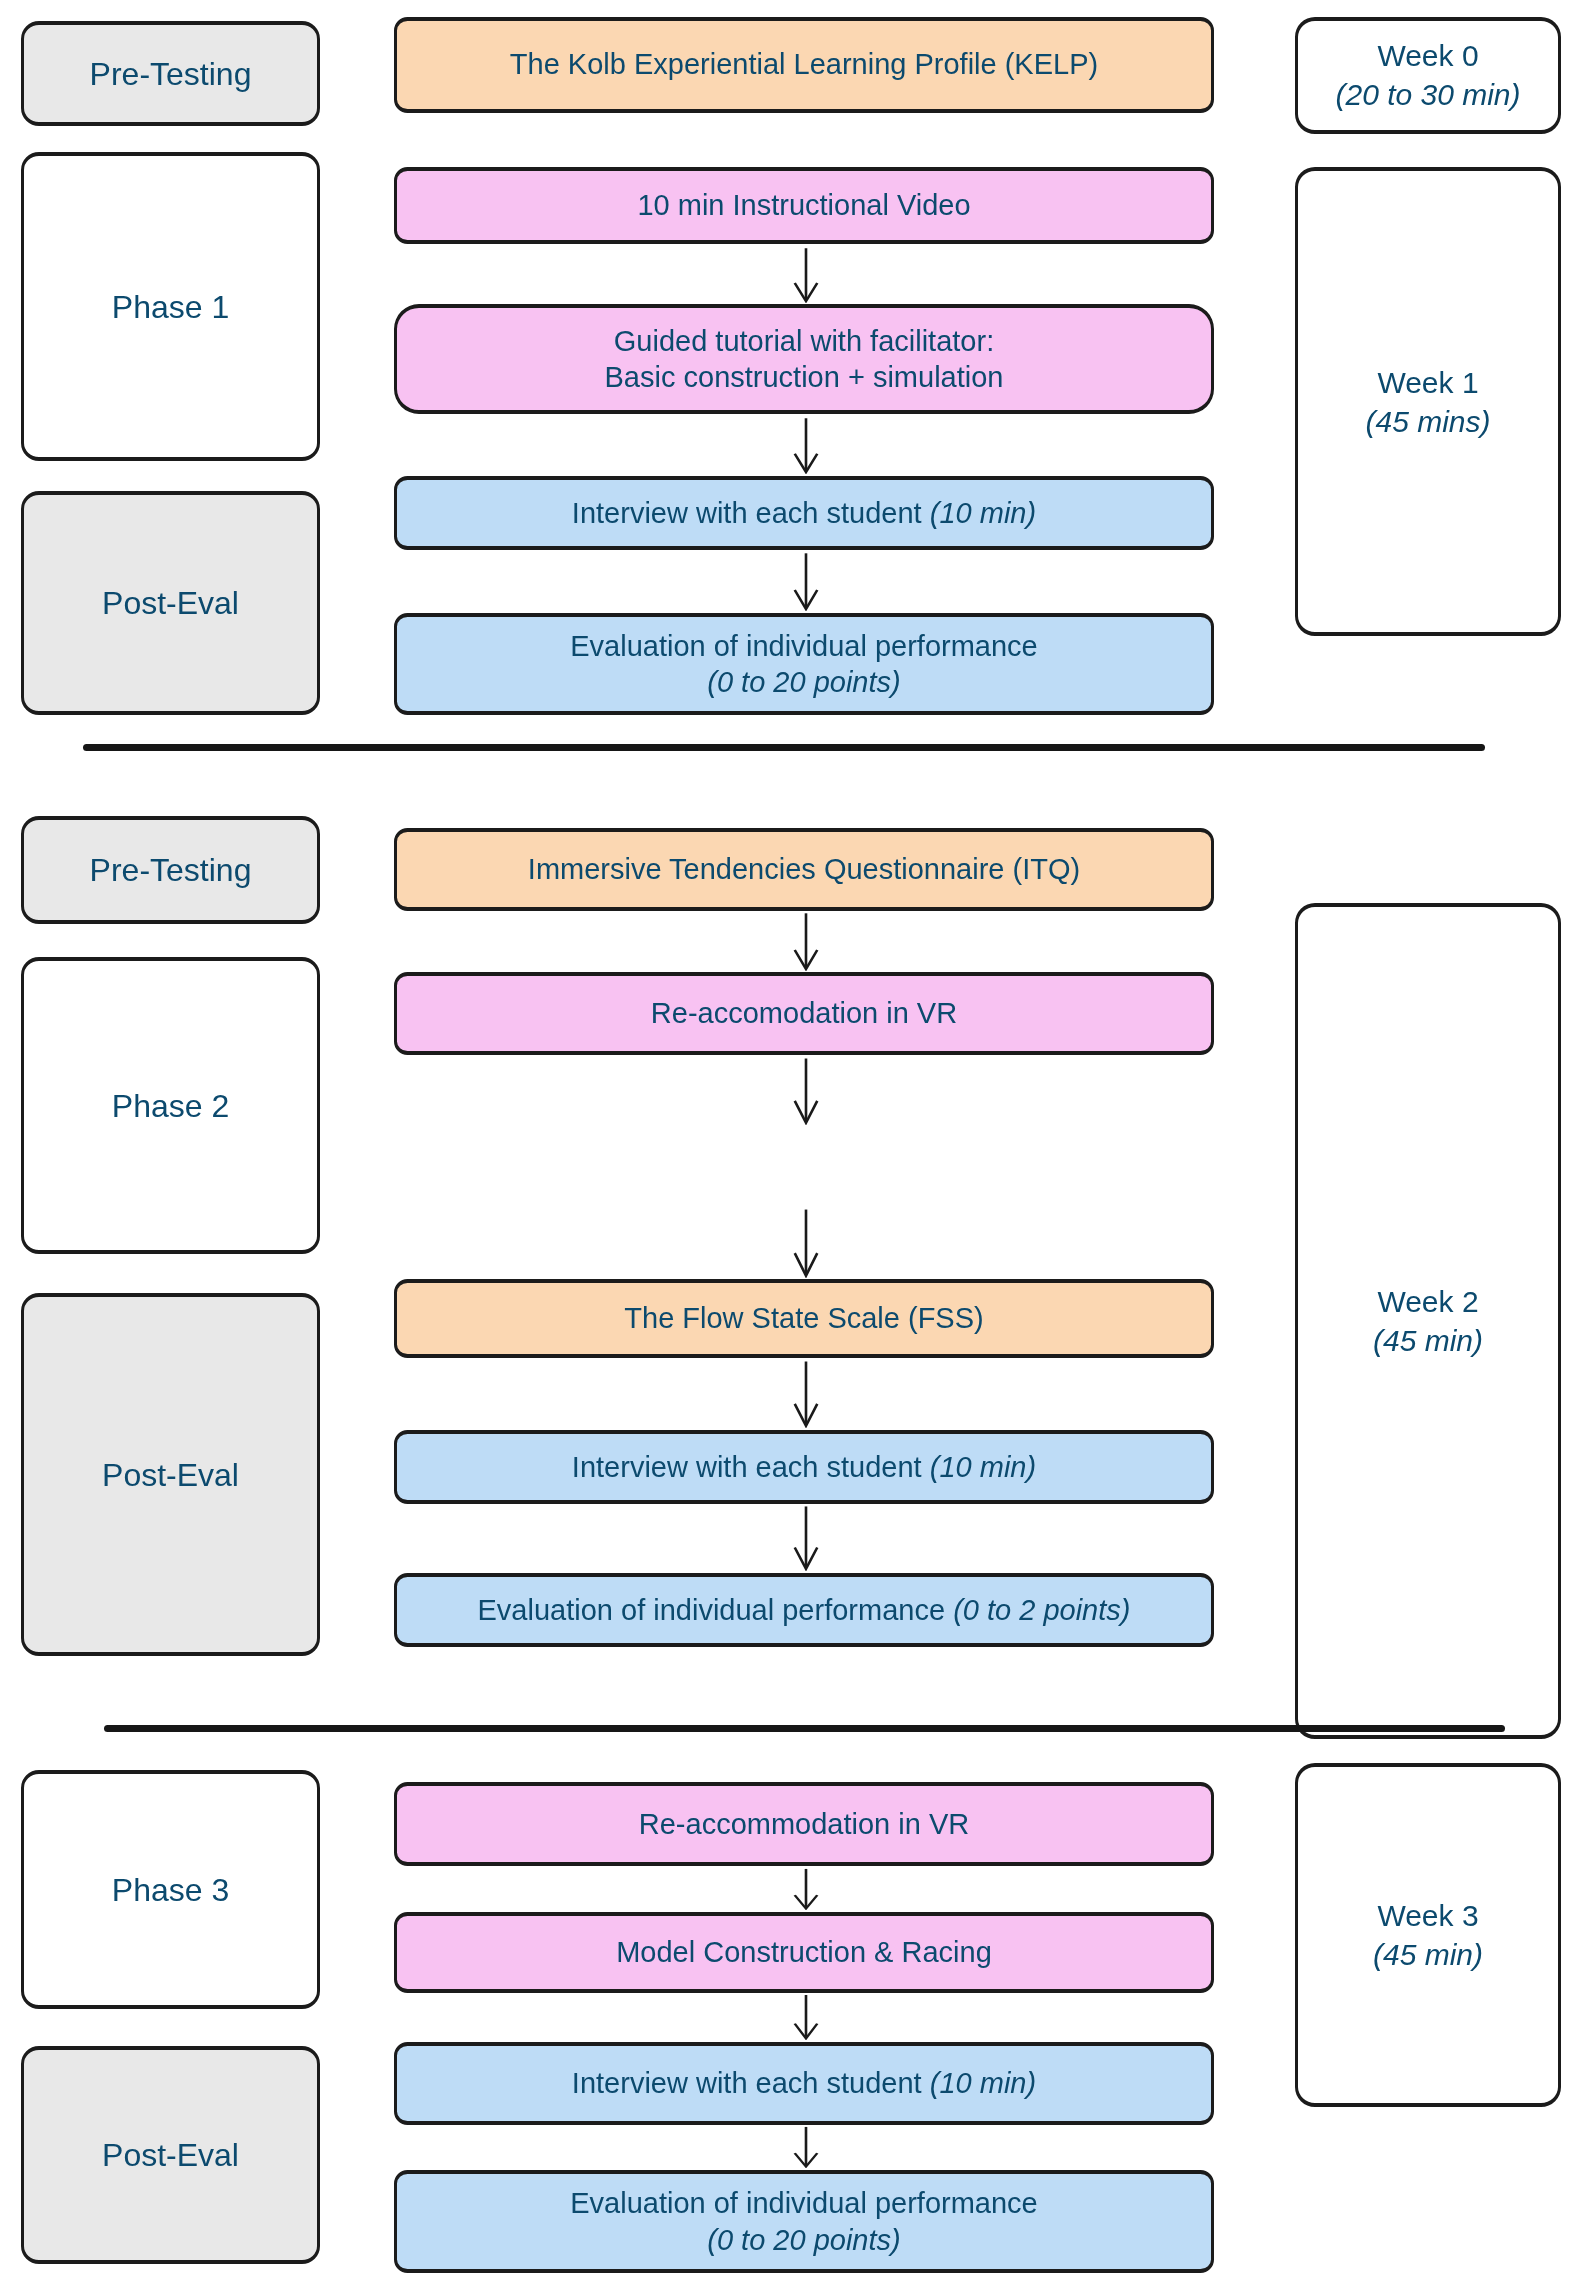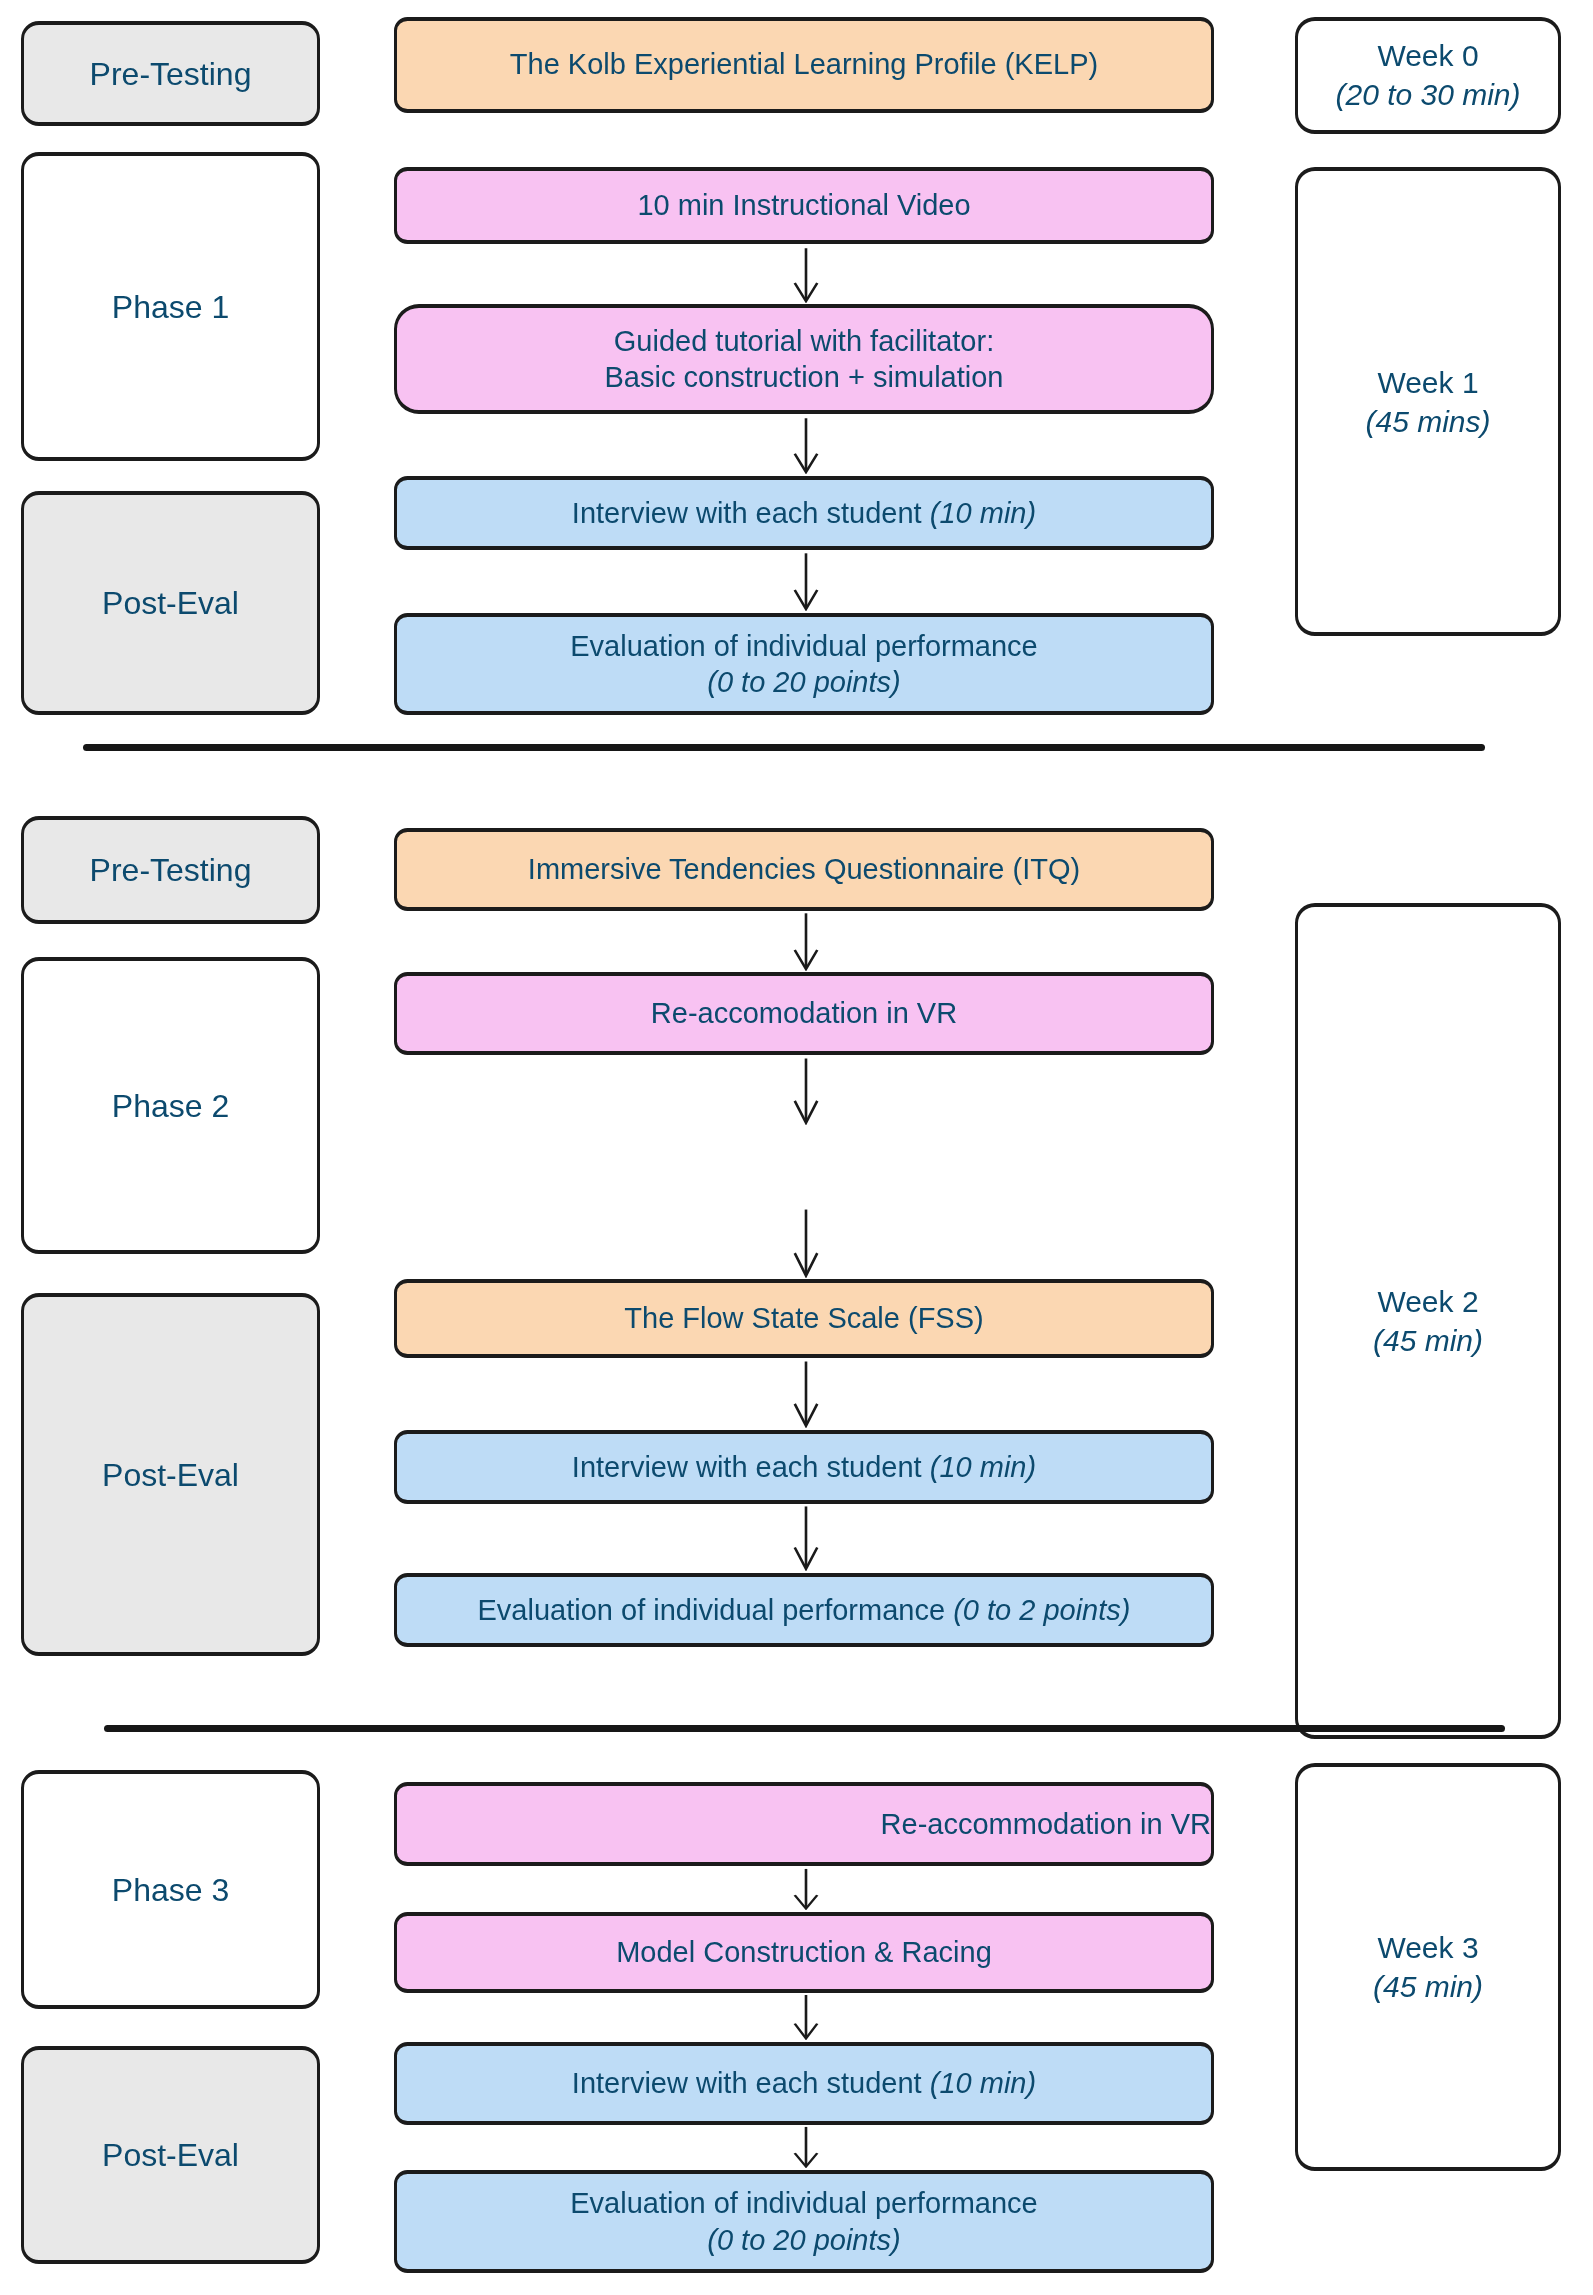--- a/index.html
+++ b/index.html
@@ -210,21 +210,21 @@
     <span>Week 2</span>
     <span class="note">(45 min)</span>
   </div>
 
   <div class="divider" style="top:1725px;left:104px;width:1401px;"></div>
 
   <div class="box side white" style="top:1770px;height:239px;">
     <span>Phase 3</span>
   </div>
 
-  <div class="box flow pink" style="top:1782px;height:84px;align-items:flex-end;">
+  <div class="box flow pink" style="top:1782px;height:84px;">
     <span>Re-accommodation in VR</span>
   </div>
 
   <div class="arrow" style="top:1868px;height:42px;">
     <svg viewBox="0 0 48 90" preserveAspectRatio="none">
       <line x1="24" y1="2" x2="24" y2="84" stroke="#1a1a1a" stroke-width="3.5"></line>
       <polyline points="9,58 24,87 39,58" fill="none" stroke="#1a1a1a" stroke-width="3.5"></polyline>
     </svg>
   </div>
 
@@ -252,19 +252,19 @@
       <line x1="24" y1="2" x2="24" y2="84" stroke="#1a1a1a" stroke-width="3.5"></line>
       <polyline points="9,58 24,87 39,58" fill="none" stroke="#1a1a1a" stroke-width="3.5"></polyline>
     </svg>
   </div>
 
   <div class="box flow blue" style="top:2170px;height:103px;">
     <span class="row">Evaluation of individual performance</span>
     <span class="row note">(0 to 20 points)</span>
   </div>
 
-  <div class="box week white" style="top:1763px;height:408px;">
+  <div class="box week white" style="top:1763px;height:344px;">
     <span>Week 3</span>
     <span class="note">(45 min)</span>
   </div>
 
 </div>
 
 
 </body></html>

